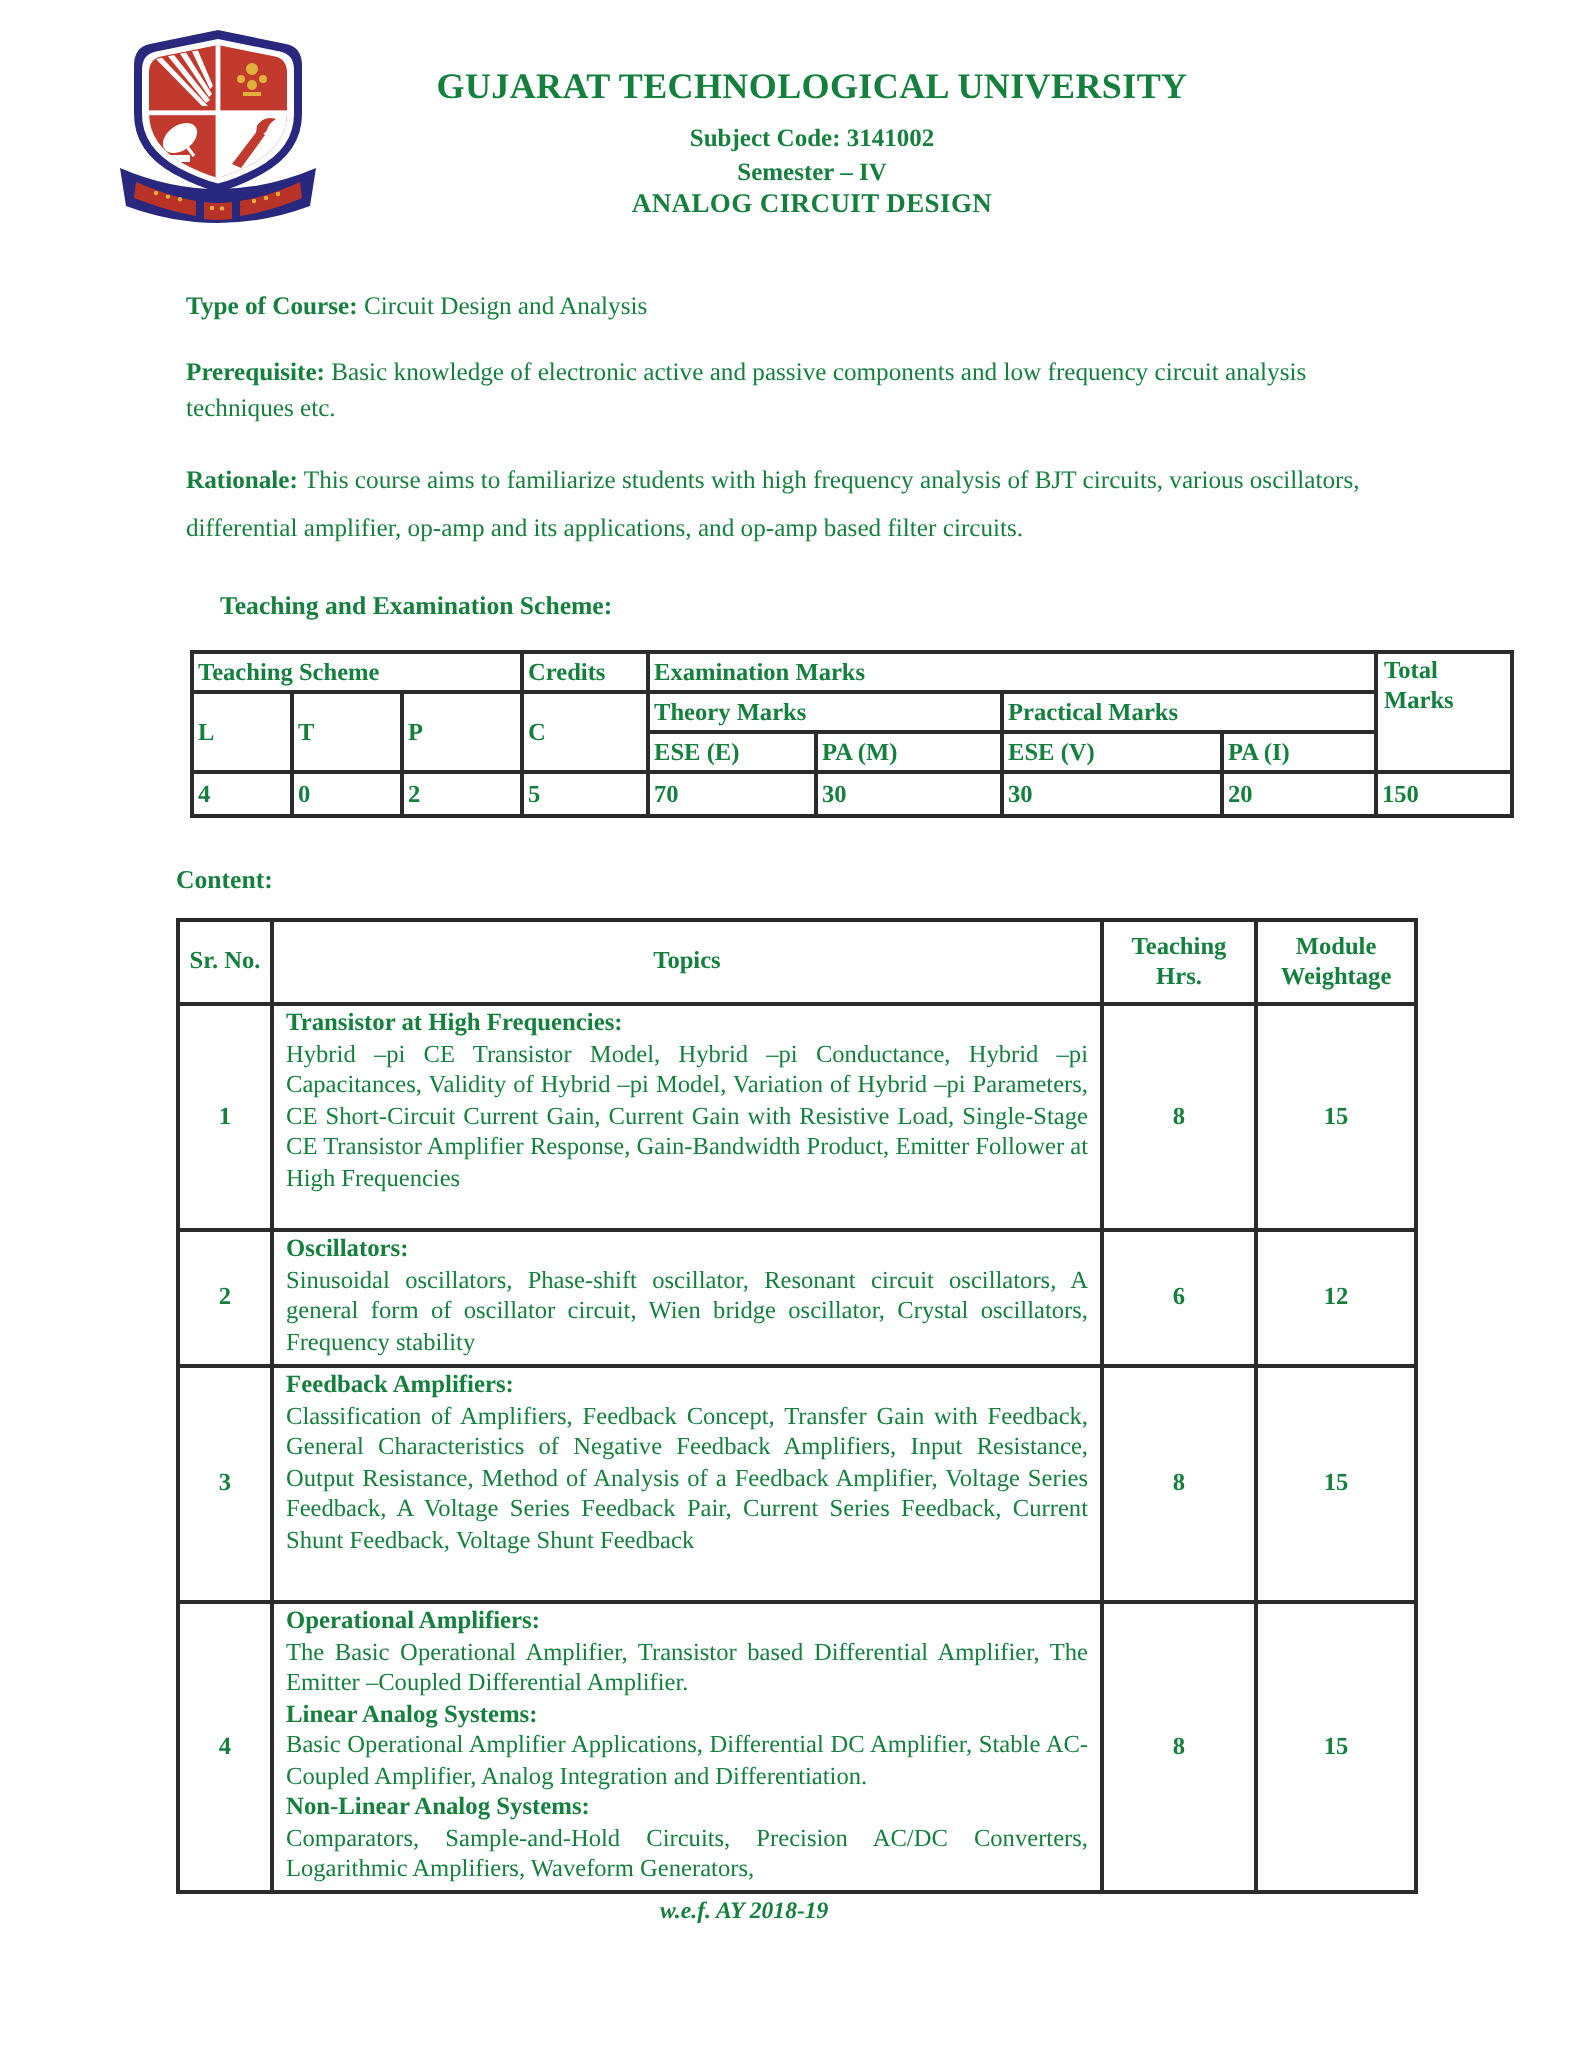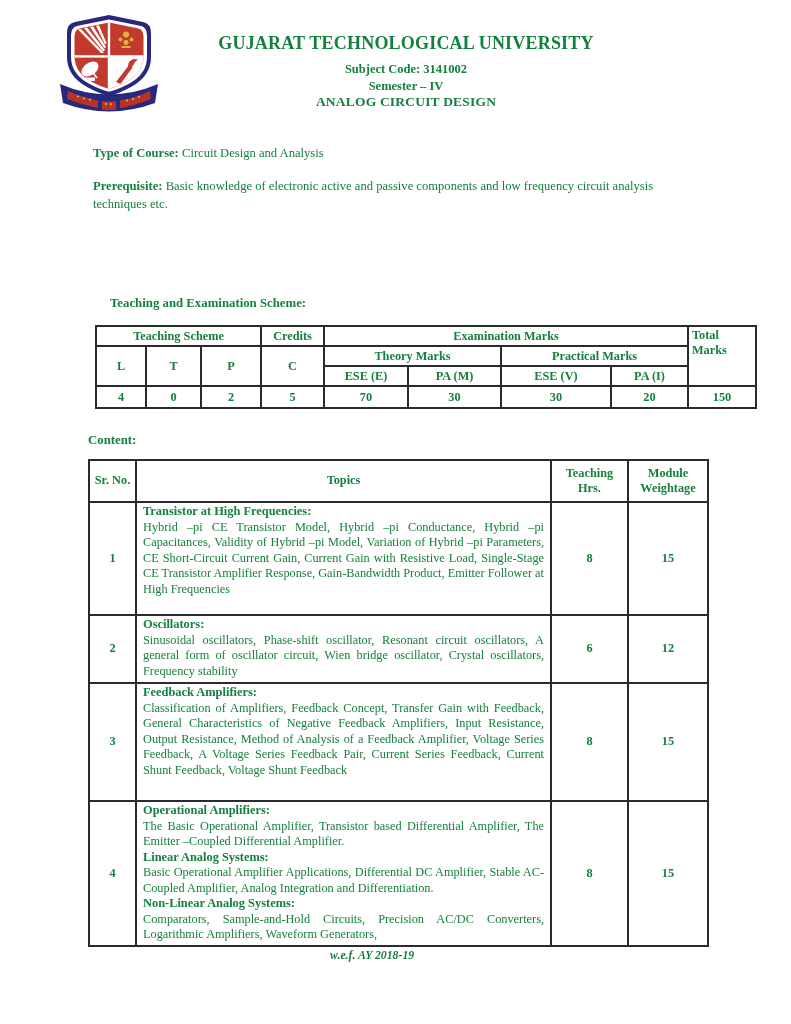--- a/index.html
+++ b/index.html
@@ -20,21 +20,21 @@
   .p-rationale{top:228px;line-height:24px;}
   .para b{font-weight:bold;}
   
   .section-heading{position:absolute;font-size:12.8px;font-weight:bold;margin:0;}
   .h-scheme{top:296px;left:110px;}
   .h-content{top:433px;left:88px;}
   
   table{border-collapse:collapse;table-layout:fixed;}
   td,th{border:2px solid #2b2b2b;padding:0 2px;font-size:12.3px;overflow:hidden;}
   .scheme-table{position:absolute;top:325px;left:95px;width:660px;}
-  .scheme-table td{height:18px;text-align:center;font-weight:bold;vertical-align:middle;line-height:14px;}
+  .scheme-table td{height:18px;font-weight:bold;vertical-align:middle;line-height:14px;}
   .scheme-table td.total-cell{vertical-align:top;text-align:left;padding:1px 3px;line-height:15px;margin-top:30px;}
   .scheme-table tr.vals td{height:20px;}
   .content-table{position:absolute;top:459px;left:88px;width:619px;}
   .content-table th{font-weight:bold;text-align:center;vertical-align:middle;height:40px;line-height:15.5px;}
   .content-table td{vertical-align:middle;text-align:center;font-weight:bold;line-height:15.5px;}
   .content-table td.c-topics{vertical-align:top;text-align:left;font-weight:normal;padding:1px 6px 2px 6px;}
   tr.h1 td{height:108px;} tr.h2 td{height:63px;} tr.h3 td{height:113px;} tr.h4 td{height:140px;}
   .t-title{display:block;font-weight:bold;font-size:12.4px;}
   .t-body{display:block;text-align:justify;font-size:12.3px;}
   .clip{max-height:139px;overflow:hidden;}
@@ -114,20 +114,24 @@
   </div>
 
   <p class="para p-type">
     <b>Type of Course:</b>
     <span>Circuit Design and Analysis</span>
   </p>
   <p class="para p-prereq">
     <b>Prerequisite:</b>
     <span>Basic knowledge of electronic active and passive components and low frequency circuit analysis techniques etc.</span>
   </p>
+  <p class="para p-rationale">
+    <b>Rationale:</b>
+    <span>This course aims to familiarize students with high frequency analysis of BJT circuits, various oscillators, differential amplifier, op-amp and its applications, and op-amp based filter circuits.</span>
+  </p>
 
   <p class="section-heading h-scheme">Teaching and Examination Scheme:</p>
 
   <table class="scheme-table">
     <colgroup>
       <col style="width:50px">
         <col style="width:55px">
         <col style="width:60px">
         <col style="width:63px">
       <col style="width:84px">

